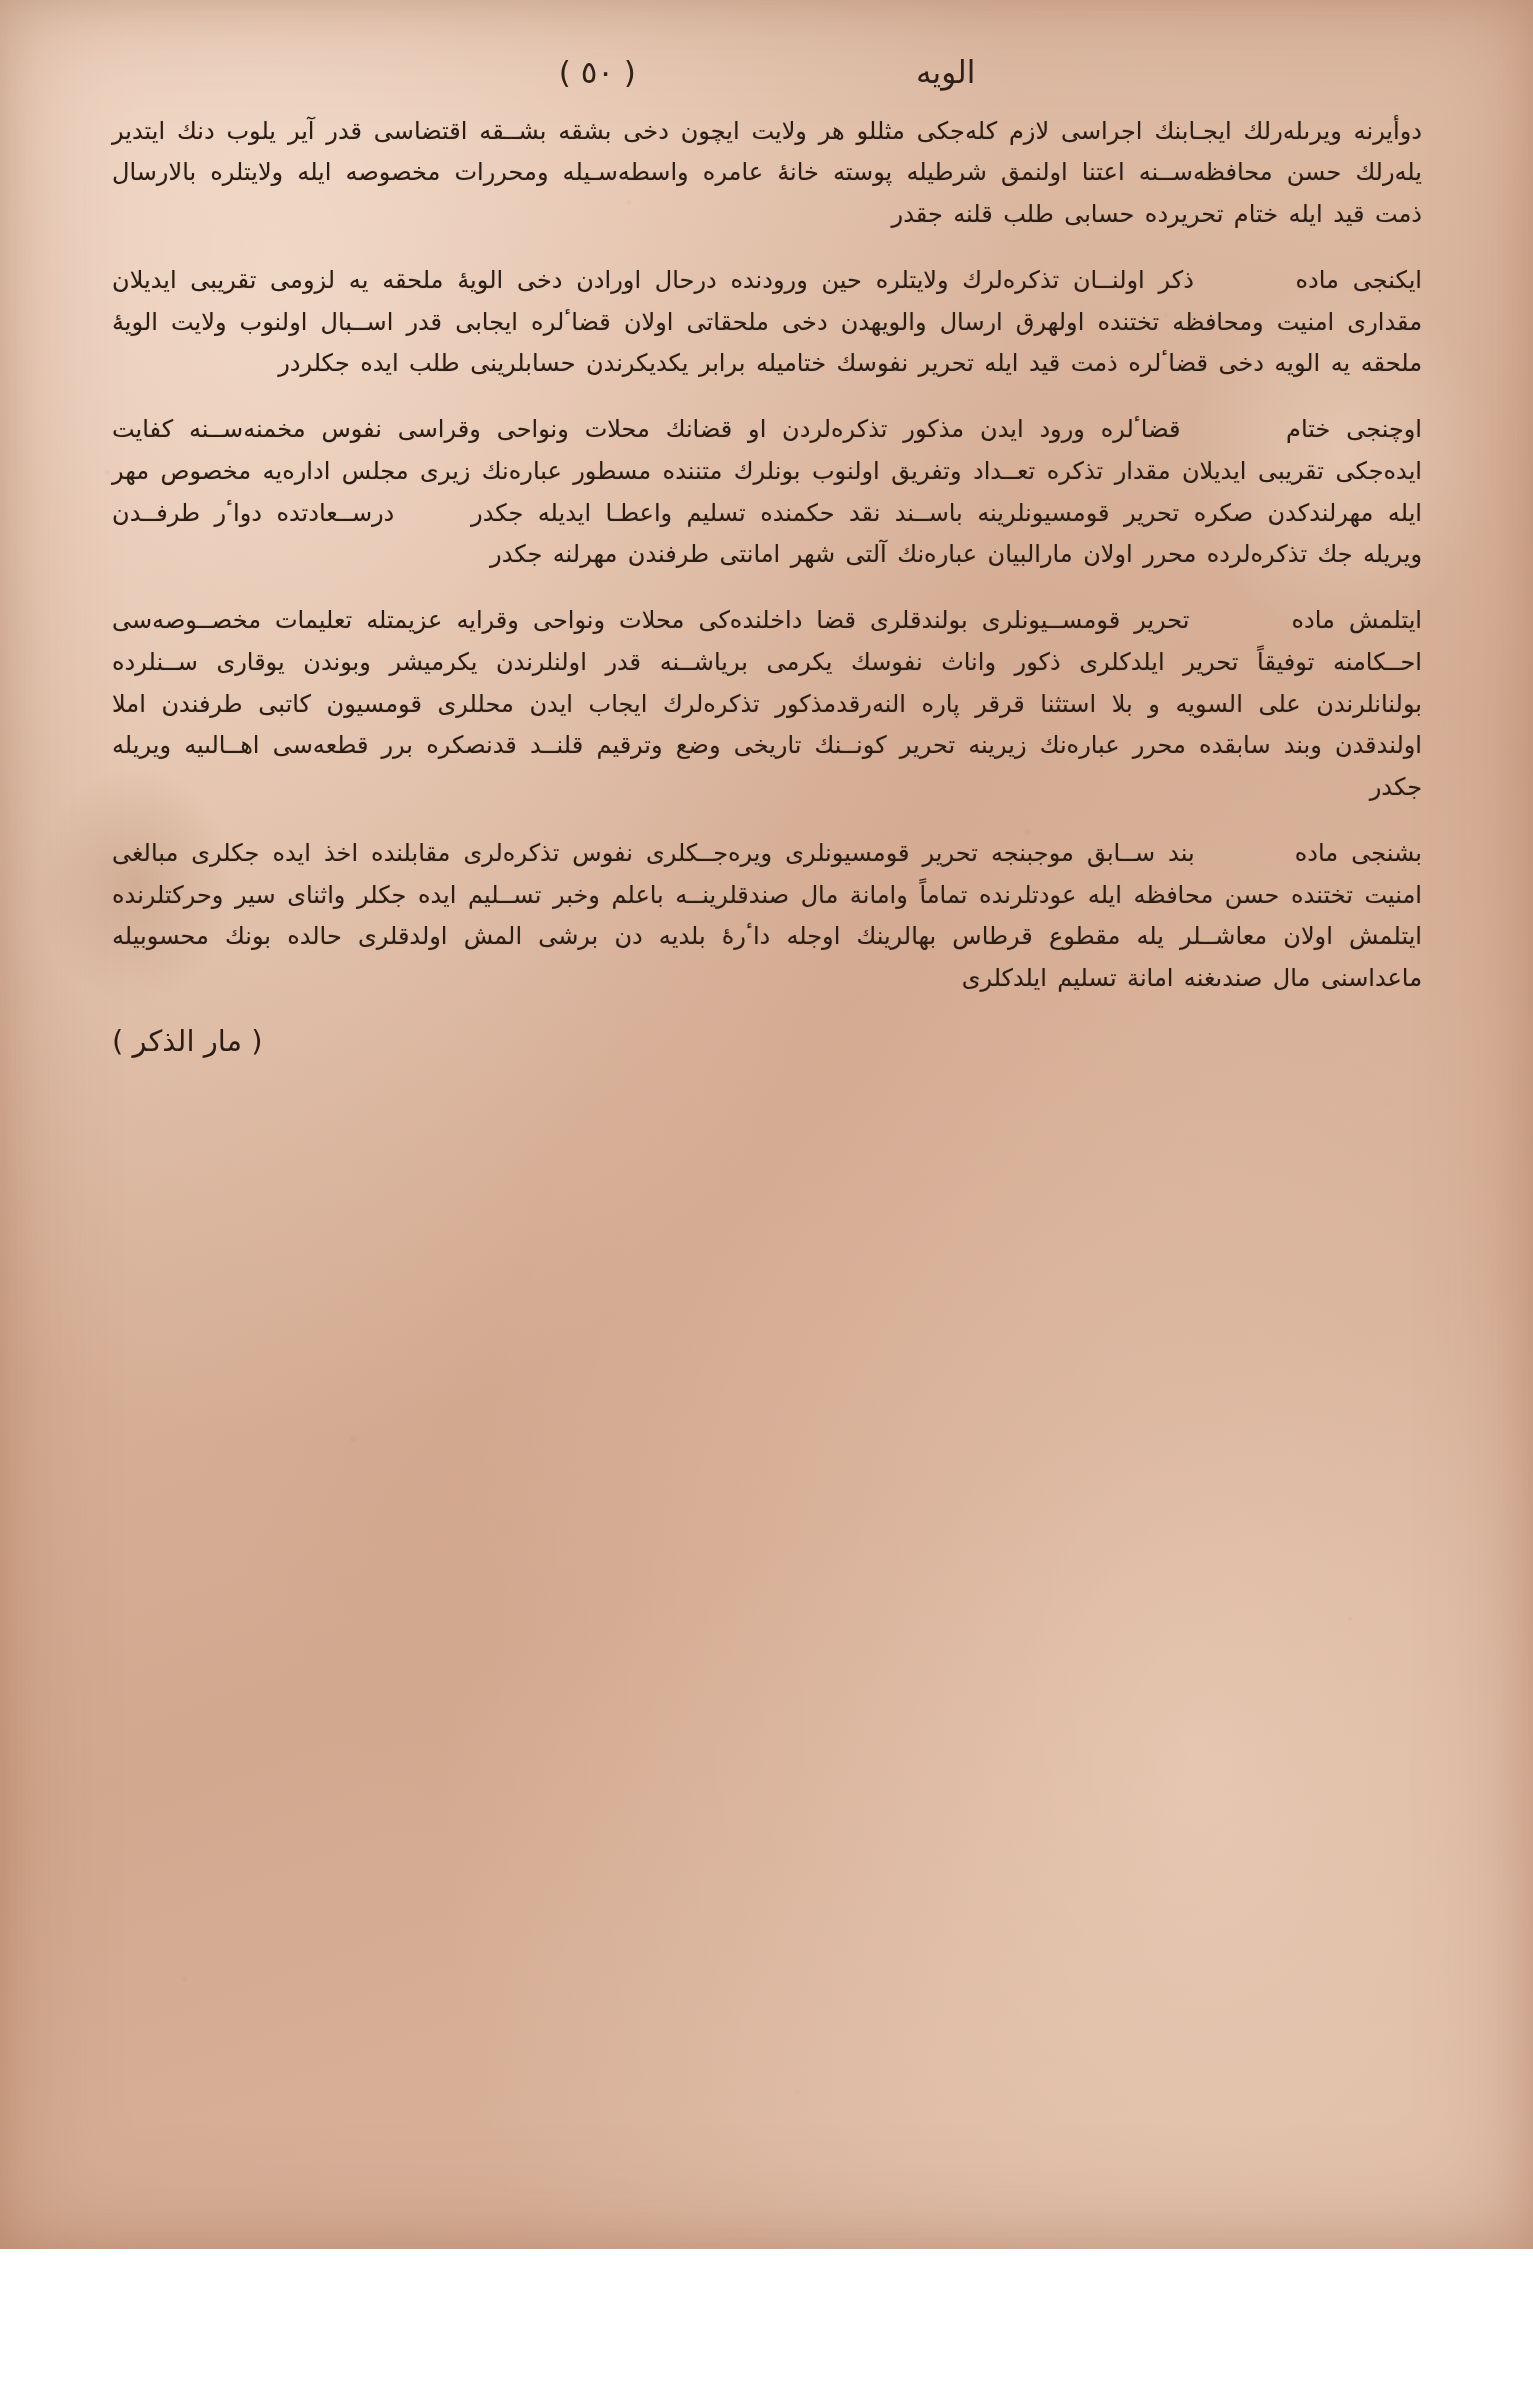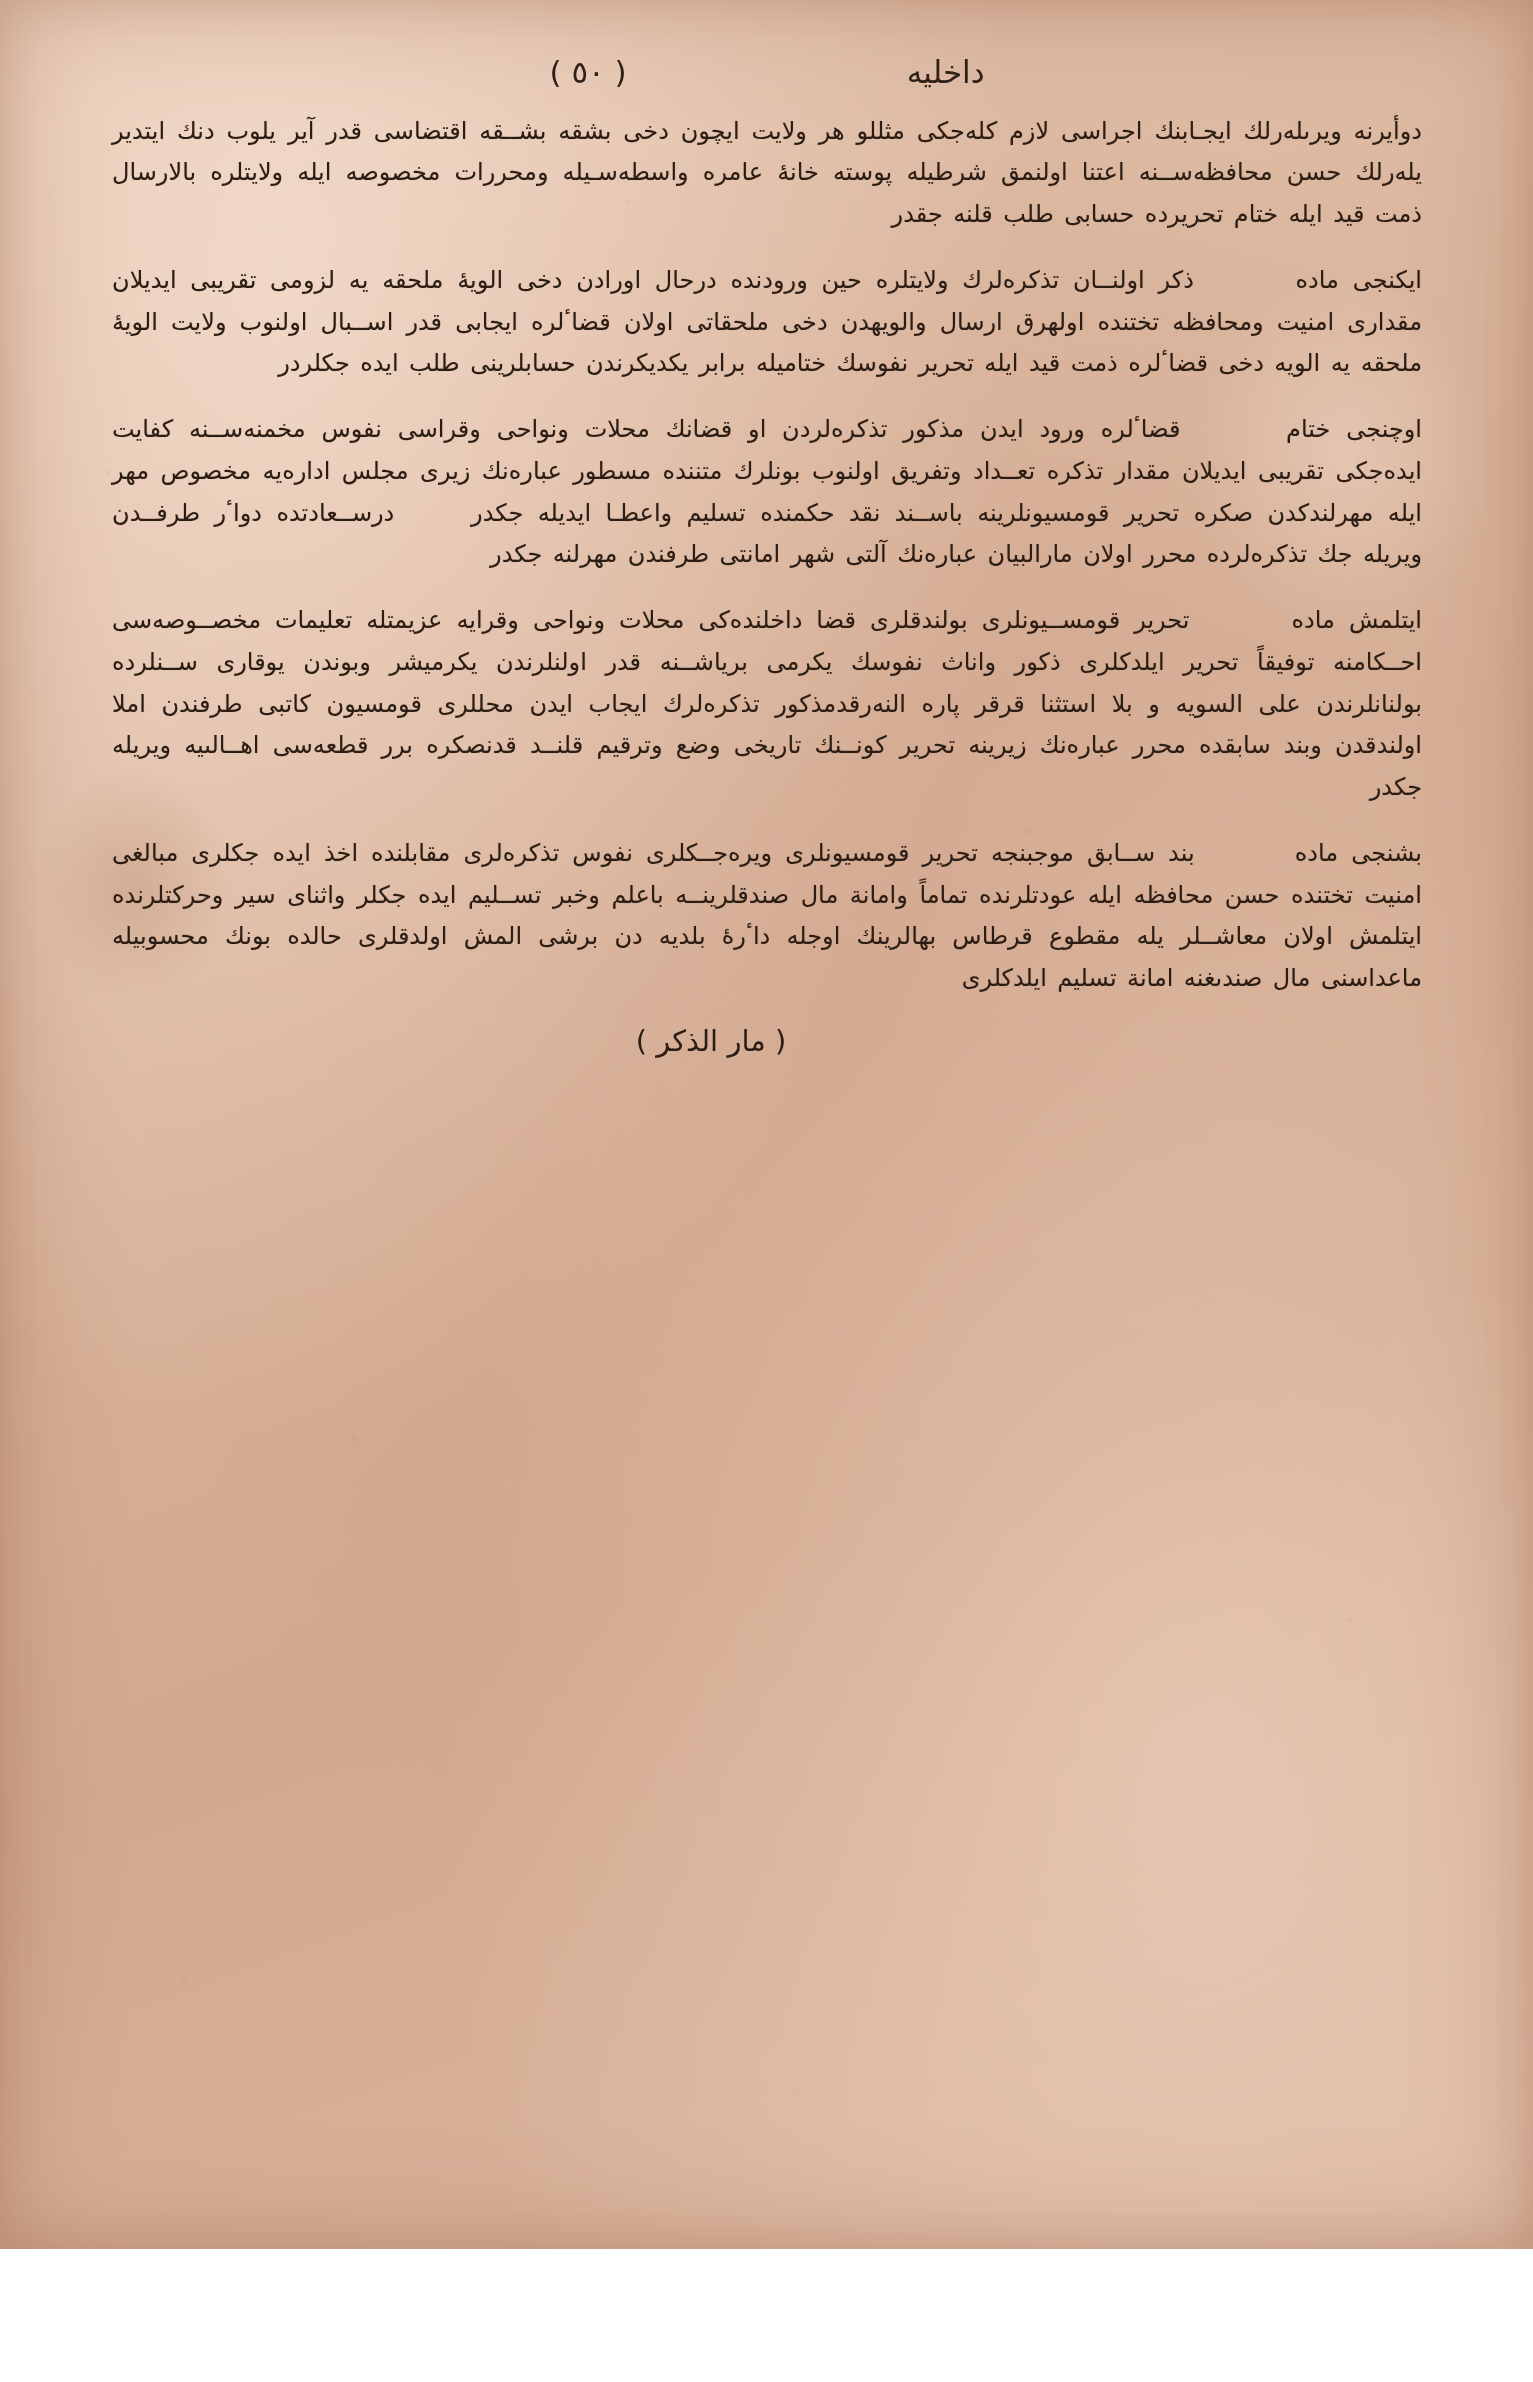--- a/index.html
+++ b/index.html
@@ -100,38 +100,38 @@
   }
   .para .label {
     font-weight: normal;
     padding-left: 26px;
   }
   .para .gap { display: inline-block; width: 48px; }
 
   .closing {
     margin-top: 6px;
     font-size: 29px;
-    text-align: center;
+    text-align: left;
     padding-right: 112px;
     color: #2b1d14;
   }
   .footnote-paren { letter-spacing: 1.9px; }
 </style>
 </head>
 <body>
 
 <div class="page">
   <div class="stain-b"></div>
   <div class="stain-a"></div>
 
   <div class="content">
 
     <div class="header-row">
       <span class="page-number">( ٥٠ )</span>
-      <span class="header-title">داخليه</span>
+      <span class="header-title">الويه</span>
     </div>
 
     <p class="para">
       <span>دوأيرنه ويرىلەرلك ايجـابنك اجراسى لازم كلەجكى مثللو هر ولايت ايچون دخى بشقه بشــقه اقتضاسى قدر آير يلوب دنك ايتدير يلەرلك حسن محافظەســنه اعتنا اولنمق شرطيله پوسته خانهٔ عامره واسطەسـيله ومحررات مخصوصه ايله ولايتلره بالارسال ذمت قيد ايله ختام تحريرده حسابى طلب قلنه جقدر</span>
     </p>
 
     <p class="para">
       <span class="label">ايكنجى ماده</span>
       <span class="gap"></span>
       <span>ذكر اولنــان تذكرەلرك ولايتلره حين ورودنده درحال اورادن دخى الويهٔ ملحقه يه لزومى تقريبى ايديلان مقدارى امنيت ومحافظه تختنده اولهرق ارسال والويهدن دخى ملحقاتى اولان قضاٴلره ايجابى قدر اســبال اولنوب ولايت الويهٔ ملحقه يه الويه دخى قضاٴلره ذمت قيد ايله تحرير نفوسك ختاميله برابر يكديكرندن حسابلرينى طلب ايده جكلردر</span>

